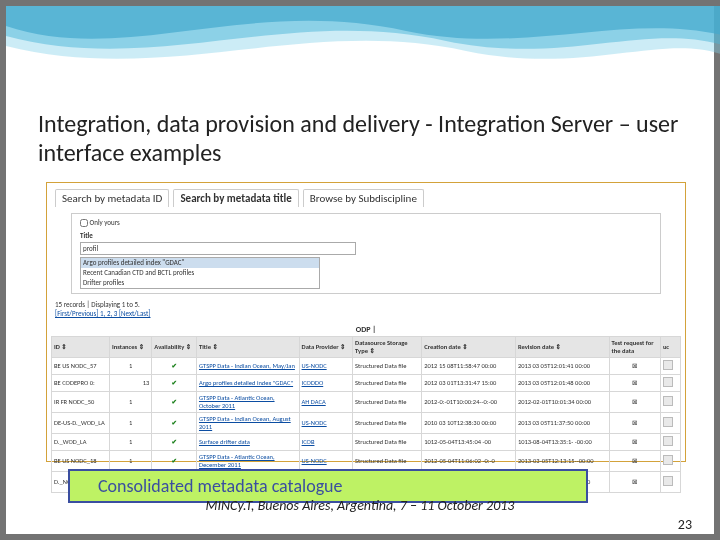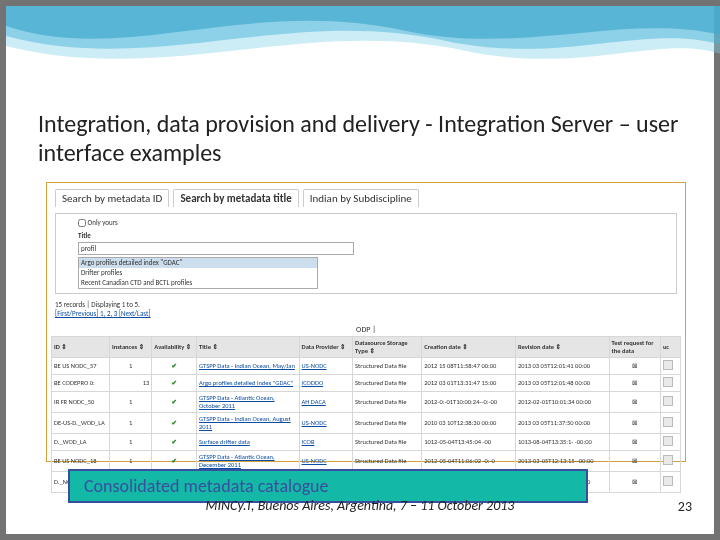--- a/index.html
+++ b/index.html
@@ -5,78 +5,78 @@
   * { box-sizing: border-box; margin: 0; padding: 0; }
   html, body { width: 720px; height: 540px; font-family: Calibri, Arial, sans-serif; background: #fff; overflow: hidden; }
   .slide { width: 720px; height: 540px; position: relative; border: 6px solid #737373; }
   .wave { position: absolute; top: 0; left: 0; width: 720px; height: 70px; overflow: hidden; }
   .wave svg { width: 100%; height: 100%; }
   .title { position: absolute; top: 103px; left: 32px; right: 32px; font-size: 24px; color: #222; }
   .shot { position: absolute; top: 176px; left: 40px; width: 640px; height: 280px; border: 1px solid #d3a23a; background: #fff; font-size: 8px; color: #333; }
   .tabs { display: flex; gap: 4px; padding: 6px 8px 0 8px; font-size: 11px; }
   .tab { border: 1px solid #ccc; border-bottom: none; padding: 2px 6px; background: #fff; border-radius: 2px 2px 0 0; }
   .tab.active { font-weight: bold; }
-  .panel { margin: 6px 8px; border: 1px solid #ccc; padding: 4px 22px; font-size: 7px; }
+  .panel { margin: 6px 24px; border: 1px solid #ccc; padding: 4px 8px; font-size: 7px; }
   .chk { font-size: 7px; margin-bottom: 4px; }
   .chk input { width: 8px; height: 8px; vertical-align: middle; }
   .lbl { font-weight: bold; margin-bottom: 2px; }
   .list { border: 1px solid #aaa; font-size: 7px; line-height: 1.4; width: 240px; }
   .list div { padding: 0 2px; }
   .list .sel { background: #cde; }
   .pager { font-size: 7px; padding: 0 8px 4px 8px; }
   .tbl-wrap { padding: 0 4px; }
   table { width: 100%; border-collapse: collapse; font-size: 6.5px; table-layout: fixed; }
   th, td { border: 1px solid #d7d7d7; padding: 2px 2px; text-align: left; vertical-align: middle; overflow: hidden; }
   th { background: #e5e5e5; font-weight: bold; }
   .c-id { width: 52px; } .c-in { width: 38px; } .c-av { width: 40px; } .c-ti { width: 92px; }
   .c-dp { width: 48px; } .c-ds { width: 62px; } .c-cd { width: 84px; } .c-rd { width: 84px; }
   .c-tr { width: 46px; } .c-uc { width: 18px; }
   .chkmark { color: #1a7f1a; font-weight: bold; text-align: center; display: block; }
   .xmark { color: #444; text-align: center; display: block; }
   .link { color: #0b4da2; text-decoration: underline; }
-  .caption { position: absolute; top: 463px; left: 62px; width: 520px; border: 2px solid #3a4ea0; padding: 4px 14px; color: #3a4ea0; font-size: 18px; background: #14b8a6; }
+  .caption { position: absolute; top: 463px; left: 62px; width: 520px; border: 2px solid #3a4ea0; padding: 4px 28px; color: #3a4ea0; font-size: 18px; background: #bef264; }
   .footer { position: absolute; bottom: 20px; left: 0; width: 100%; text-align: center; font-style: italic; font-size: 14px; color: #222; }
-  .pagenum { position: absolute; bottom: 19px; right: 22px; font-size: 14px; color: #222; }
+  .pagenum { position: absolute; bottom: 1px; right: 22px; font-size: 14px; color: #222; }
   .ucicon { display:inline-block; width:10px; height:10px; background:#e9e9e9; border:1px solid #bbb; }
 </style>
 </head>
 <body>
 
 <div class="slide">
   <div class="wave">
     <svg viewBox="0 0 720 70" preserveAspectRatio="none">
       <path d="M0,20 C120,60 240,-10 400,25 C520,50 620,5 720,30 L720,0 L0,0 Z" fill="#0e7aa8" opacity="0.7"></path>
       <path d="M0,30 C150,70 280,0 440,35 C560,60 640,15 720,40 L720,0 L0,0 Z" fill="#2aa6cf" opacity="0.5"></path>
       <path d="M0,40 C160,80 300,10 460,45 C580,70 660,25 720,50 L720,0 L0,0 Z" fill="#7fd0e8" opacity="0.4"></path>
     </svg>
   </div>
 
   <div class="title">Integration, data provision and delivery - Integration Server – user interface examples</div>
 
   <div class="shot">
     <div class="tabs">
       <div class="tab">Search by metadata ID</div>
       <div class="tab active">Search by metadata title</div>
-      <div class="tab">Indian by Subdiscipline</div>
+      <div class="tab">Browse by Subdiscipline</div>
     </div>
     <div class="panel">
       <div class="chk"><input type="checkbox" style=""> <span>Only yours</span></div>
       <div class="lbl">Title</div>
       <div style="border:1px solid #aaa;padding:1px 2px;width:276px;margin-bottom:2px">profil</div>
       <div class="list">
         <div class="sel">Argo profiles detailed index "GDAC"</div>
+        <div>Recent Canadian CTD and BCTL profiles</div>
         <div>Drifter profiles</div>
-        <div>Recent Canadian CTD and BCTL profiles</div>
       </div>
     </div>
     <div class="pager">
       <span>15 records | Displaying 1 to 5.</span><br>
       <span class="link">[First/Previous] 1, 2, 3 [Next/Last]</span>
     </div>
-    <div style="text-align:center;font-size:8px;font-weight:normal;padding:2px 0">ODP |</div>
+    <div style="text-align:center;font-size:8px;font-weight:bold;padding:2px 0">ODP |</div>
     <div class="tbl-wrap">
       <table>
         <colgroup>
           <col class="c-id">
             <col class="c-in">
             <col class="c-av">
             <col class="c-ti">
             <col class="c-dp">
             <col class="c-ds">
             <col class="c-cd">

